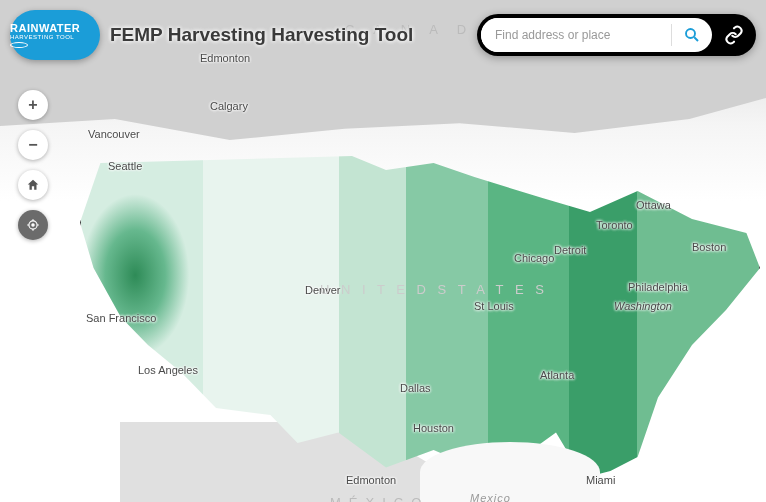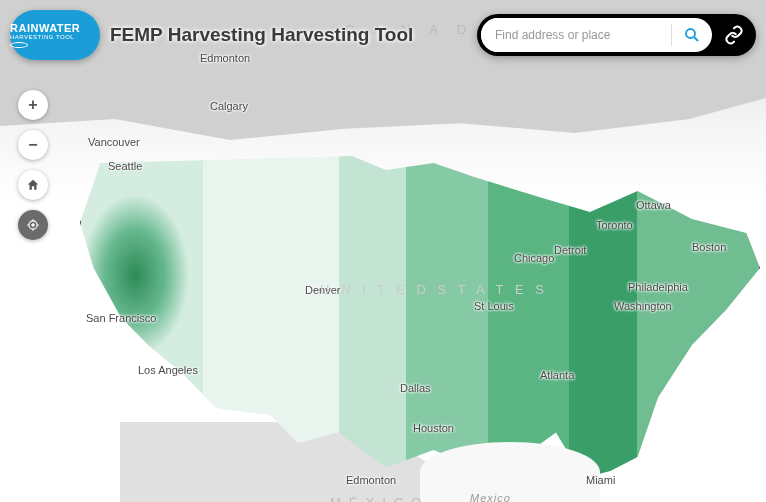--- a/index.html
+++ b/index.html
@@ -210,38 +210,38 @@
     <div class="mexico"></div>
     <div class="us-outline">
       <div class="choropleth"></div>
     </div>
     <div class="gulf"></div>
   </div>
 
   <div id="labels-layer">
       <div class="city-label" style="left: 200px; top: 52px;">Edmonton</div>
       <div class="city-label" style="left: 210px; top: 100px;">Calgary</div>
-      <div class="city-label" style="left: 88px; top: 136px;">Vancouver</div>
+      <div class="city-label" style="left: 88px; top: 128px;">Vancouver</div>
       <div class="city-label" style="left: 108px; top: 160px;">Seattle</div>
       <div class="city-label" style="left: 86px; top: 312px;">San Francisco</div>
       <div class="city-label" style="left: 138px; top: 364px;">Los Angeles</div>
       <div class="city-label" style="left: 305px; top: 284px;">Denver</div>
       <div class="city-label" style="left: 400px; top: 382px;">Dallas</div>
       <div class="city-label" style="left: 413px; top: 422px;">Houston</div>
       <div class="city-label" style="left: 346px; top: 474px;">Edmonton</div>
       <div class="city-label" style="left: 474px; top: 300px; text-align: center;">St Louis</div>
       <div class="city-label" style="left: 470px; top: 252px; padding-left: 44px;">Chicago</div>
       <div class="city-label" style="left: 554px; top: 244px;">Detroit</div>
       <div class="city-label" style="left: 540px; top: 369px;">Atlanta</div>
       <div class="city-label" style="left: 586px; top: 474px;">Miami</div>
       <div class="city-label" style="left: 596px; top: 219px;">Toronto</div>
       <div class="city-label" style="left: 636px; top: 199px;">Ottawa</div>
       <div class="city-label" style="left: 692px; top: 241px;">Boston</div>
       <div class="city-label" style="left: 628px; top: 281px;">Philadelphia</div>
-      <div class="city-label" style="left: 614px; top: 300px;">Washington</div>
+      <div class="city-label" style="left: 614px; top: 300px; font-style: italic;">Washington</div>
       <div class="country-label" style="left: 345px; top: 22px;">C   A   N   A   D   A</div>
       <div class="country-label" style="left: 330px; top: 495px;">MÉXICO</div>
       <div class="region-label" style="left: 470px; top: 478px; margin-top: 36px;">Gulf of</div>
       <div class="region-label" style="left: 470px; top: 492px;">Mexico</div>
       <div class="country-label" style="left: 320px; top: 282px; color: rgb(204, 204, 204); letter-spacing: 4px;">U N I T E D   S T A T E S</div>
     </div>
 </div>
 
 <div class="header">
   <div class="logo-badge">

